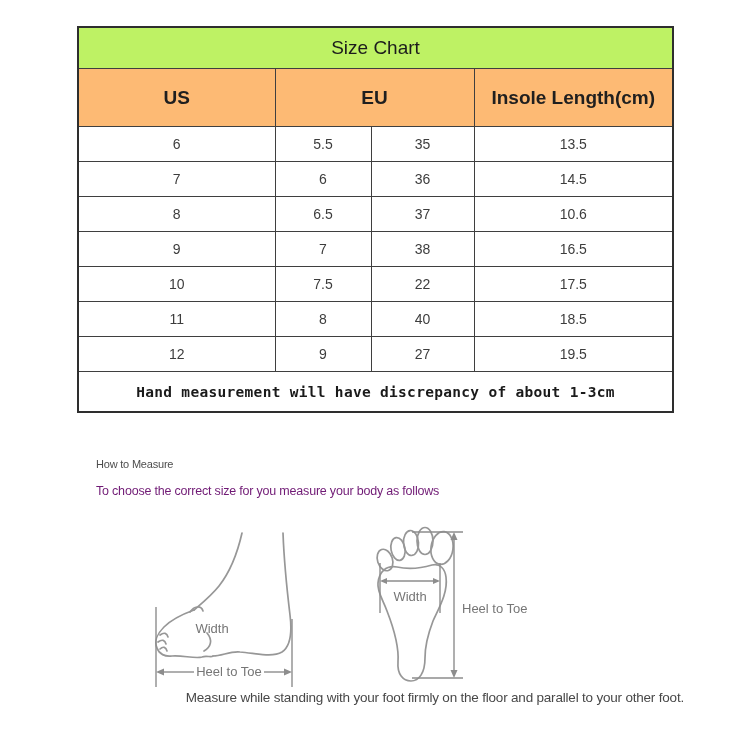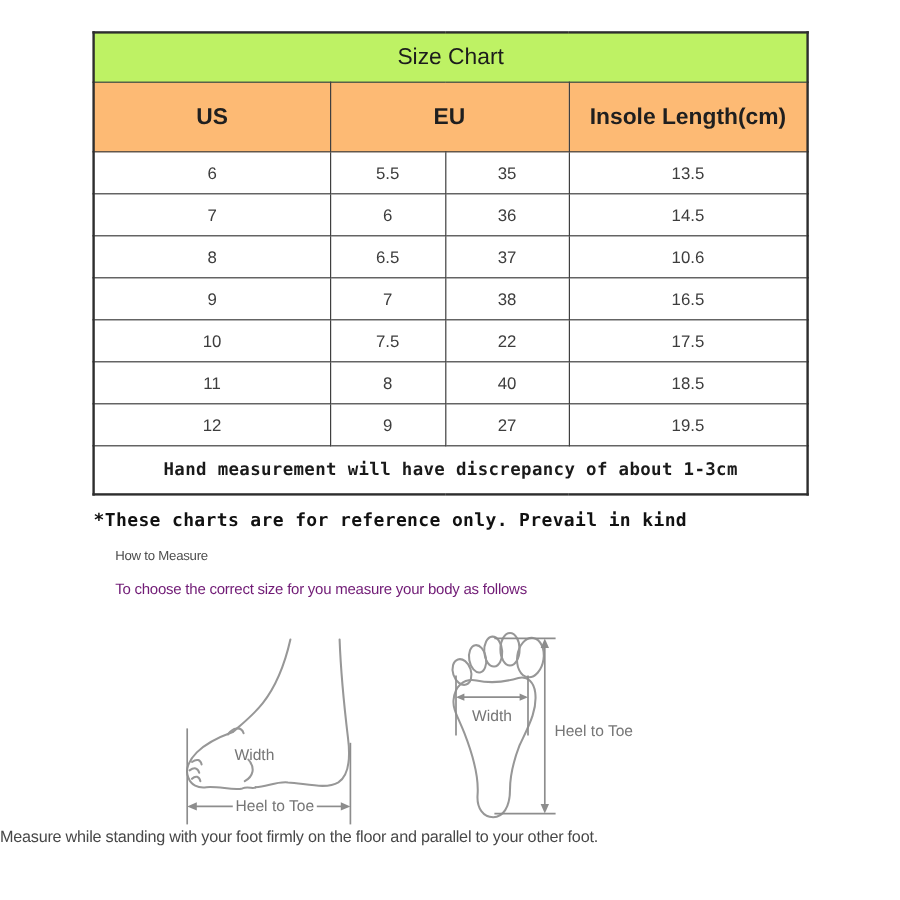--- a/index.html
+++ b/index.html
@@ -47,21 +47,21 @@
   .diagram{position:absolute;}
   #side-foot{left:150px;top:515px;}
   #top-foot{left:370px;top:505px;}
   .sketch{stroke:#979797;stroke-width:1.7;fill:none;stroke-linecap:round;}
   .measure{stroke:#8d8d8d;stroke-width:1.4;fill:none;}
   .arrowhead{fill:#8d8d8d;stroke:none;}
   .diagram-label{
     fill:#767676;font-size:13px;font-family:"Liberation Sans","DejaVu Sans",sans-serif;
   }
   .measure-caption{
-    position:absolute;left:0;top:690px;width:684px;text-align:left;
+    position:absolute;left:0;top:690px;width:684px;text-align:right;
     font-size:13.5px;color:#484848;letter-spacing:-.2px;
   }
 </style>
 </head>
 <body>
 
 <div id="screen">
 
   <table class="size-table">
     <colgroup>
@@ -120,21 +120,20 @@
         <td>9</td>
         <td>27</td>
         <td>19.5</td>
       </tr>
       <tr class="footnote-row">
         <td colspan="4">Hand measurement will have discrepancy of about 1-3cm</td>
       </tr>
     </tbody>
   </table>
 
-  <div class="reference-note">*These charts are for reference only. Prevail in kind</div>
 
   <div class="htm-title">How to Measure</div>
   <div class="htm-subtitle">To choose the correct size for you measure your body as follows</div>
 
   <svg id="side-foot" class="diagram" width="200" height="175" viewBox="0 0 200 175">
 
     <path class="sketch" d="M133,18 C134,45 137,75 140,100 C142,116 141,131 132,137 C122,143 105,138 90,137 C80,136 72,141 63,141"></path>
     <path class="sketch" d="M92,18 C87,40 80,57 69,71 C61,81 51,89 44,95"></path>
     <path class="sketch" d="M44,95 C33,99 21,105 14,112 C7,119 4,127 7,133 C9,139 15,142 22,141 C32,140 45,144 52,142 C57,140 61,143 63,141"></path>
     <path class="sketch" d="M40,97 C44,91 51,90 53,96"></path>

